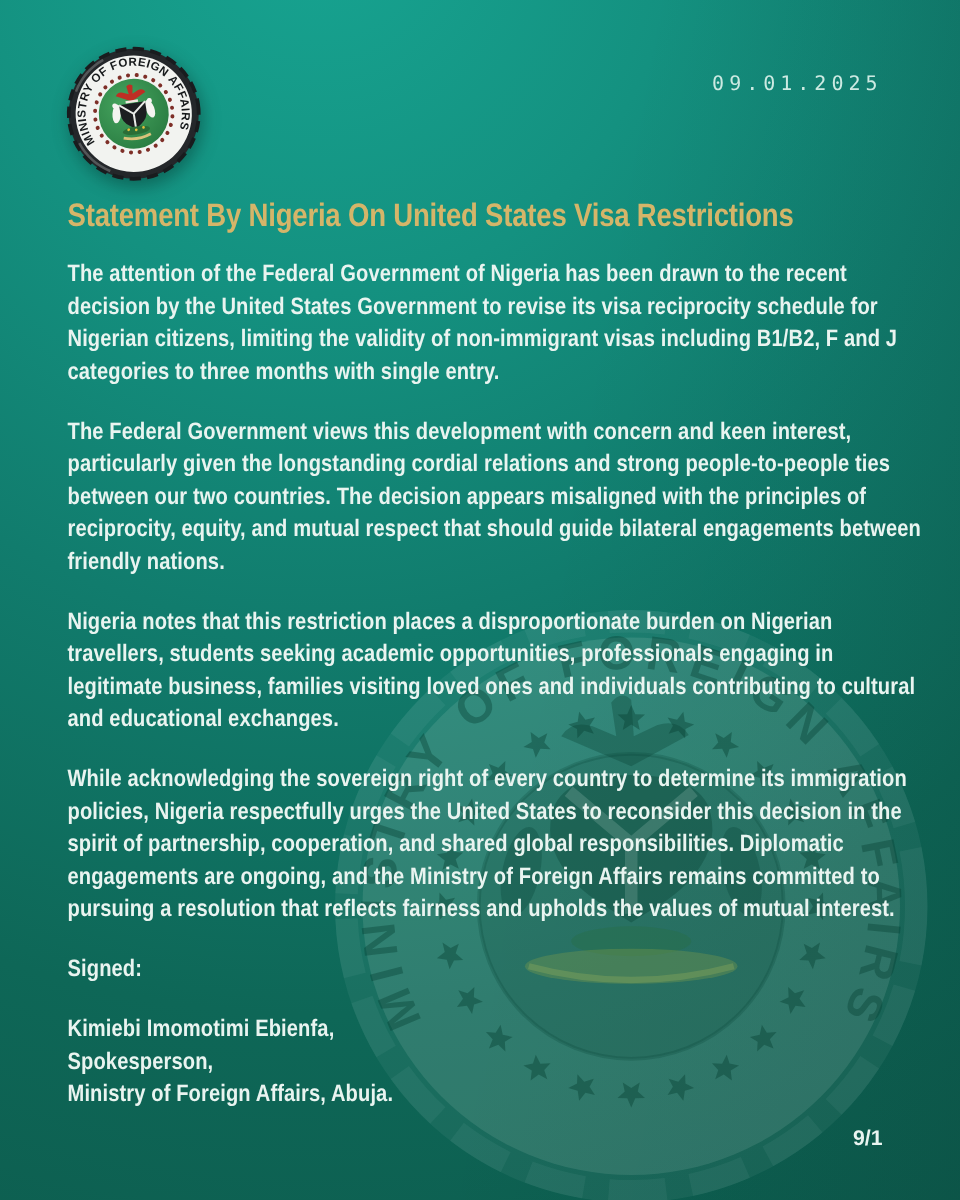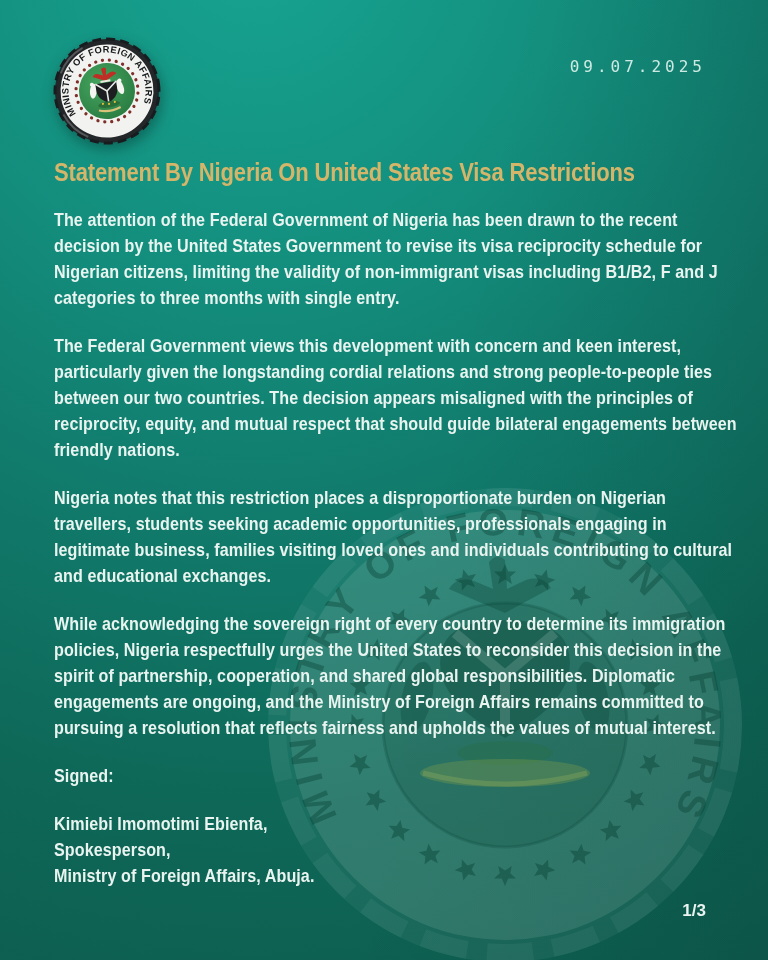--- a/index.html
+++ b/index.html
@@ -132,31 +132,31 @@
         <path d="M44.5,46.5 L55,55 L65.5,46.5 M55,55 L55,66.5" fill="none" stroke="#e8eae6" stroke-width="1.6"></path>
         <ellipse cx="55" cy="68.5" rx="11" ry="3.2" fill="#2b6d36"></ellipse>
         <circle cx="49" cy="67" r="1.1" fill="#e3bf3c"></circle>
         <circle cx="55" cy="68" r="1.1" fill="#e3bf3c"></circle>
         <circle cx="61" cy="67" r="1.1" fill="#e3bf3c"></circle>
         <path d="M44,73 q11,4 22,0" fill="none" stroke="#d9c27a" stroke-width="2.2"></path>
       </g>
     </g>
   </svg>
 
-  <div class="date">09.07.2025</div>
+  <div class="date">09.01.2025</div>
 
   <div class="content">
     <h1 class="title">Statement By Nigeria On United States Visa Restrictions</h1>
     <p>The attention of the Federal Government of Nigeria has been drawn to the recent decision by the United States Government to revise its visa reciprocity schedule for Nigerian citizens, limiting the validity of non-immigrant visas including B1/B2, F and J categories to three months with single entry.</p>
     <p>The Federal Government views this development with concern and keen interest, particularly given the longstanding cordial relations and strong people-to-people ties between our two countries. The decision appears misaligned with the principles of reciprocity, equity, and mutual respect that should guide bilateral engagements between friendly nations.</p>
     <p>Nigeria notes that this restriction places a disproportionate burden on Nigerian travellers, students seeking academic opportunities, professionals engaging in legitimate business, families visiting loved ones and individuals contributing to cultural and educational exchanges.</p>
     <p>While acknowledging the sovereign right of every country to determine its immigration policies, Nigeria respectfully urges the United States to reconsider this decision in the spirit of partnership, cooperation, and shared global responsibilities. Diplomatic engagements are ongoing, and the Ministry of Foreign Affairs remains committed to pursuing a resolution that reflects fairness and upholds the values of mutual interest.</p>
     <p class="signed">Signed:</p>
     <div class="signature">
       <div>Kimiebi Imomotimi Ebienfa,</div>
       <div>Spokesperson,</div>
       <div>Ministry of Foreign Affairs, Abuja.</div>
     </div>
   </div>
 
-  <div class="page-indicator">1/3</div>
+  <div class="page-indicator">9/1</div>
 
 </div>
 
 </body></html>

